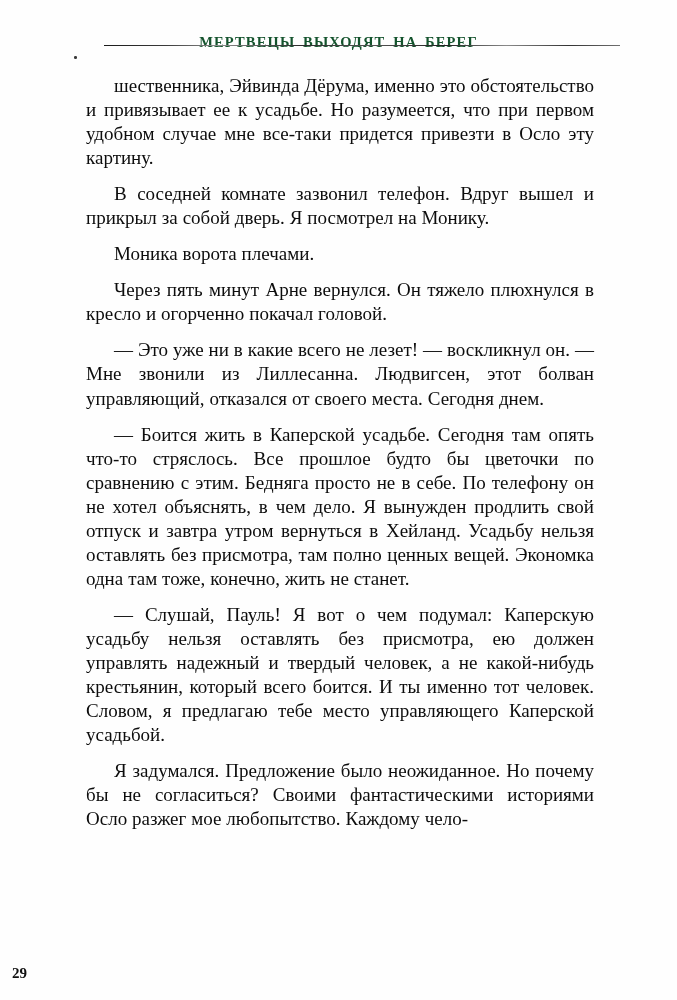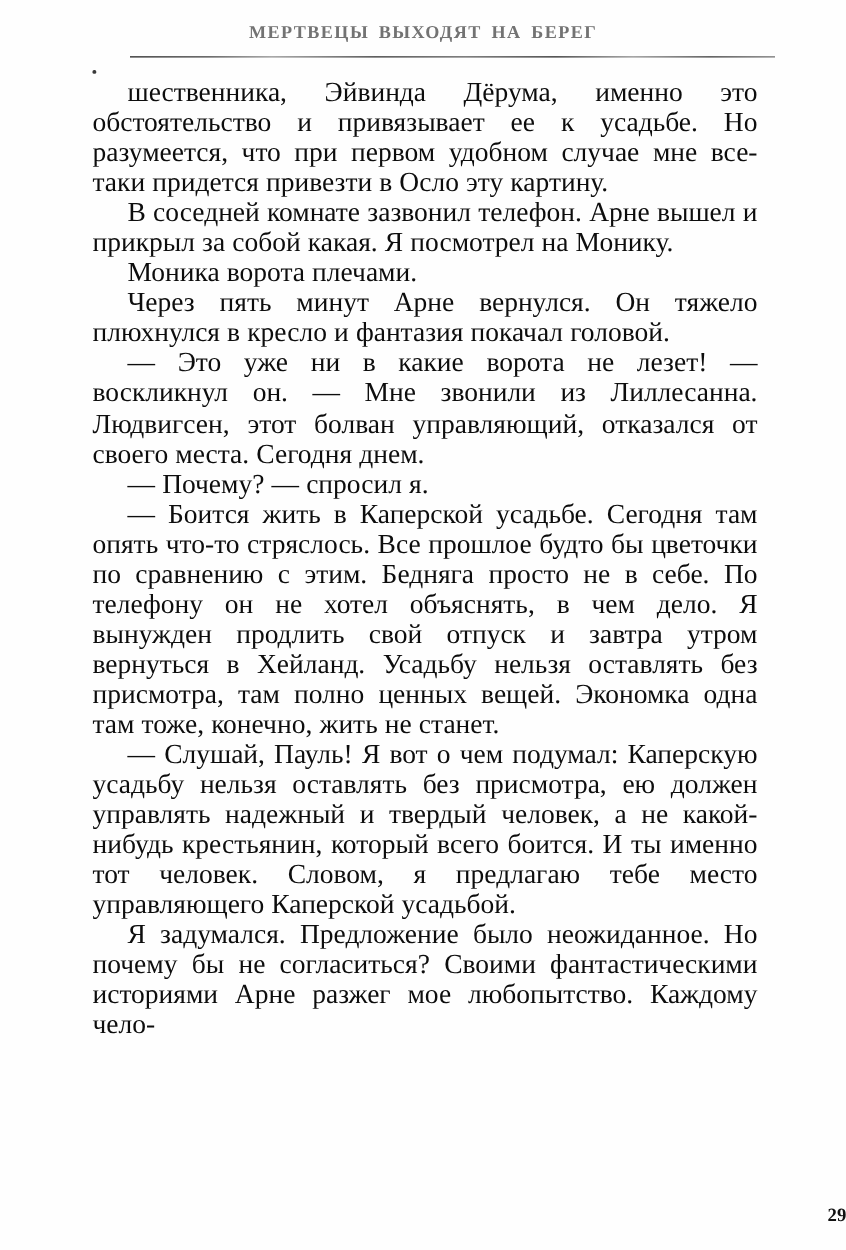--- a/index.html
+++ b/index.html
@@ -19,30 +19,30 @@
 
   .page {
     position: absolute;
     inset: 0;
     background: #fefefe;
   }
 
   
   .running-head {
     position: absolute;
-    top: 18px;
+    top: 34px;
     left: 0;
     right: 0;
     text-align: center;
     font-size: 14.5px;
     font-weight: 700;
     letter-spacing: 1.15px;
     word-spacing: 3px;
     text-transform: uppercase;
-    color: #737373;
+    color: #14532d;
     font-family: "Liberation Serif", "DejaVu Serif", serif;
   }
 
   .head-rule {
     position: absolute;
     top: 45px;
     left: 104px;
     width: 516px;
     height: 1px;
     background: linear-gradient(
@@ -71,60 +71,60 @@
 
   
   .text-column {
     position: absolute;
     top: 62px;
     left: 74px;
     width: 532px;
   }
 
   p.para {
-    margin: 0;
-    font-size: 22px;
+    margin: 12px;
+    font-size: 19px;
     line-height: 24.05px;
     text-align: justify;
     text-indent: 28px;
     text-justify: inter-word;
     hyphens: manual;
     word-spacing: 0.2px;
   }
 
   
   .folio {
     position: absolute;
     bottom: 18px;
     left: 0;
     right: 0;
-    text-align: right;
+    text-align: left;
     font-size: 15px;
     font-weight: 700;
     color: #111111;
+    padding-left: 12px;
   }
 </style>
 </head>
 <body>
 
 <div class="page">
 
   <div class="running-head">МЕРТВЕЦЫ ВЫХОДЯТ НА БЕРЕГ</div>
 
   <div class="head-rule"></div>
 
   <div class="speck"></div>
 
   <div class="text-column">
     <p class="para">шественника, Эйвинда Дёрума, именно это обстоятельство и привязывает ее к усадьбе. Но разумеется, что при первом удобном случае мне все-таки придется привезти в Осло эту картину.</p>
-    <p class="para">В соседней комнате зазвонил телефон. Арне вышел и прикрыл за собой какая. Я посмотрел на Монику.</p>
+    <p class="para">В соседней комнате зазвонил телефон. Вдруг вышел и прикрыл за собой дверь. Я посмотрел на Монику.</p>
     <p class="para">Моника ворота плечами.</p>
-    <p class="para">Через пять минут Арне вернулся. Он тяжело плюхнулся в кресло и фантазия покачал головой.</p>
-    <p class="para">— Это уже ни в какие ворота не лезет! — воскликнул он. — Мне звонили из Лиллесанна. Людвигсен, этот болван управляющий, отказался от своего места. Сегодня днем.</p>
-    <p class="para">— Почему? — спросил я.</p>
+    <p class="para">Через пять минут Арне вернулся. Он тяжело плюхнулся в кресло и огорченно покачал головой.</p>
+    <p class="para">— Это уже ни в какие всего не лезет! — воскликнул он. — Мне звонили из Лиллесанна. Людвигсен, этот болван управляющий, отказался от своего места. Сегодня днем.</p>
     <p class="para">— Боится жить в Каперской усадьбе. Сегодня там опять что-то стряслось. Все прошлое будто бы цветочки по сравнению с этим. Бедняга просто не в себе. По телефону он не хотел объяснять, в чем дело. Я вынужден продлить свой отпуск и завтра утром вернуться в Хейланд. Усадьбу нельзя оставлять без присмотра, там полно ценных вещей. Экономка одна там тоже, конечно, жить не станет.</p>
     <p class="para">— Слушай, Пауль! Я вот о чем подумал: Каперскую усадьбу нельзя оставлять без присмотра, ею должен управлять надежный и твердый человек, а не какой-нибудь крестьянин, который всего боится. И ты именно тот человек. Словом, я предлагаю тебе место управляющего Каперской усадьбой.</p>
-    <p class="para">Я задумался. Предложение было неожиданное. Но почему бы не согласиться? Своими фантастическими историями Арне разжег мое любопытство. Каждому чело-</p>
+    <p class="para">Я задумался. Предложение было неожиданное. Но почему бы не согласиться? Своими фантастическими историями Осло разжег мое любопытство. Каждому чело-</p>
   </div>
 
   <div class="folio">29</div>
 
 </div>
 
 </body></html>

